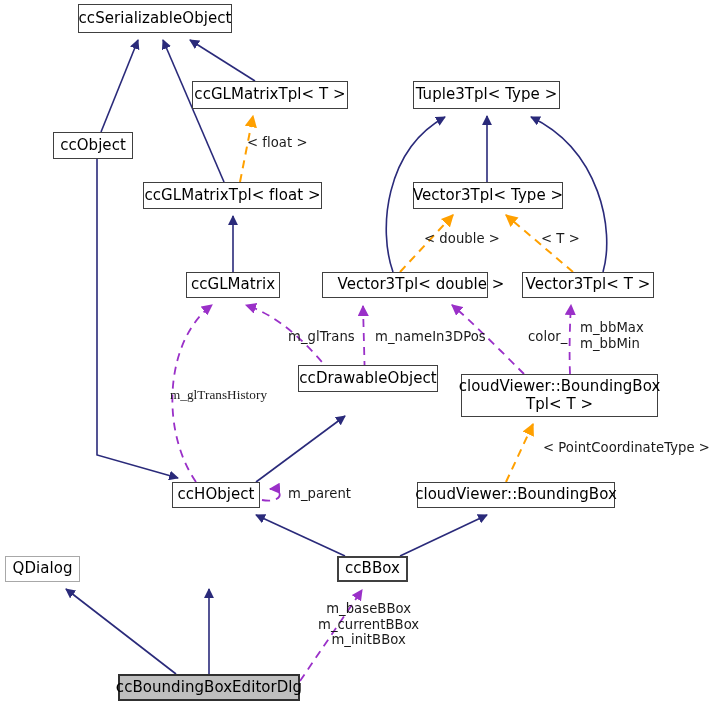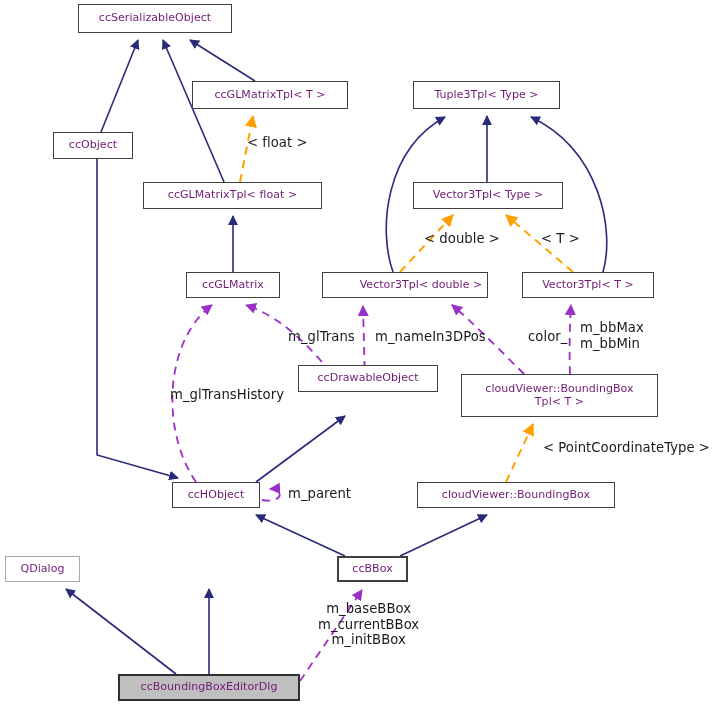--- a/index.html
+++ b/index.html
@@ -24,22 +24,22 @@
   }
   .node {
     position: absolute;
     box-sizing: border-box;
     display: flex;
     align-items: center;
     justify-content: center;
     text-align: center;
     background: #ffffff;
     border: 1px solid #404040;
-    color: #701a75;
-    font-size: 11px;
+    color: #000000;
+    font-size: 15px;
     line-height: 1.16;
     white-space: pre;
     letter-spacing: 0.05px;
   }
   .node.dim {
     border-color: #a8a8a8;
   }
   .node.highlight {
     background: #bfbfbf;
     border-color: #303030;
@@ -151,21 +151,21 @@
 
   <div class="edge-label left" style="left:288px;top:329px;">m_glTrans</div>
 
   <div class="edge-label left" style="left:375px;top:329px;">m_nameIn3DPos</div>
 
   <div class="edge-label left" style="left:528px;top:329px;">color_</div>
 
   <div class="edge-label left" style="left:580px;top:320px;">m_bbMax
 m_bbMin</div>
 
-  <div class="edge-label left" style="left:170px;top:387px;">m_glTransHistory</div>
+  <div class="edge-label left" style="left:170px;top:387px;font-family:Liberation Serif, serif;">m_glTransHistory</div>
 
   <div class="edge-label left" style="left:543px;top:440px;">&lt; PointCoordinateType &gt;</div>
 
   <div class="edge-label left" style="left:288px;top:486px;">m_parent</div>
 
   <div class="edge-label" style="left:318px;top:601px;">m_baseBBox
 m_currentBBox
 m_initBBox</div>
 
 </div>

